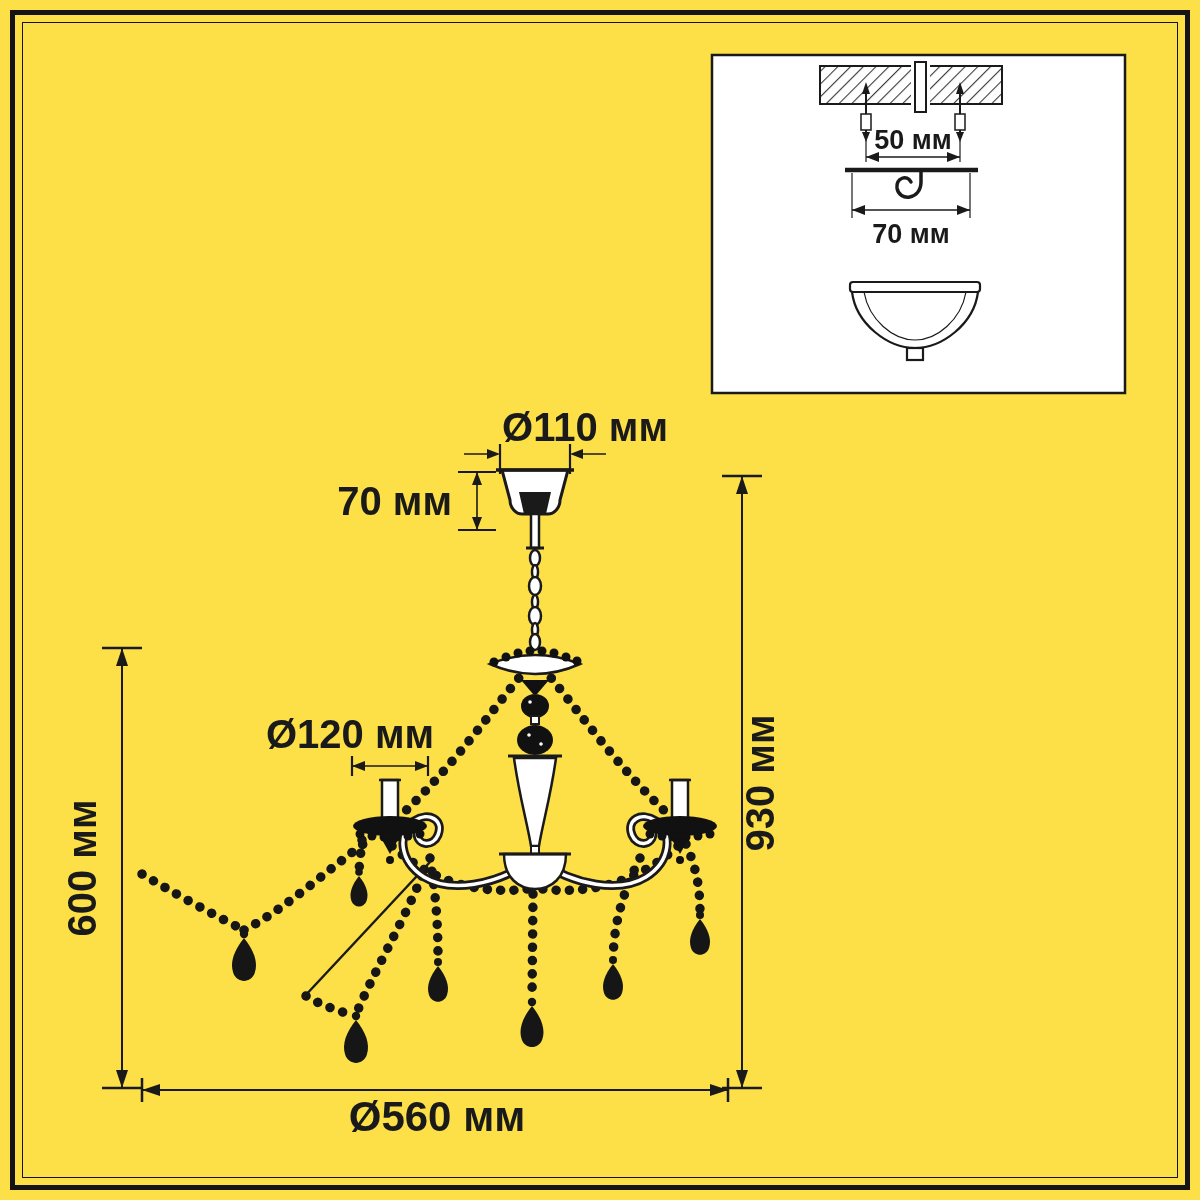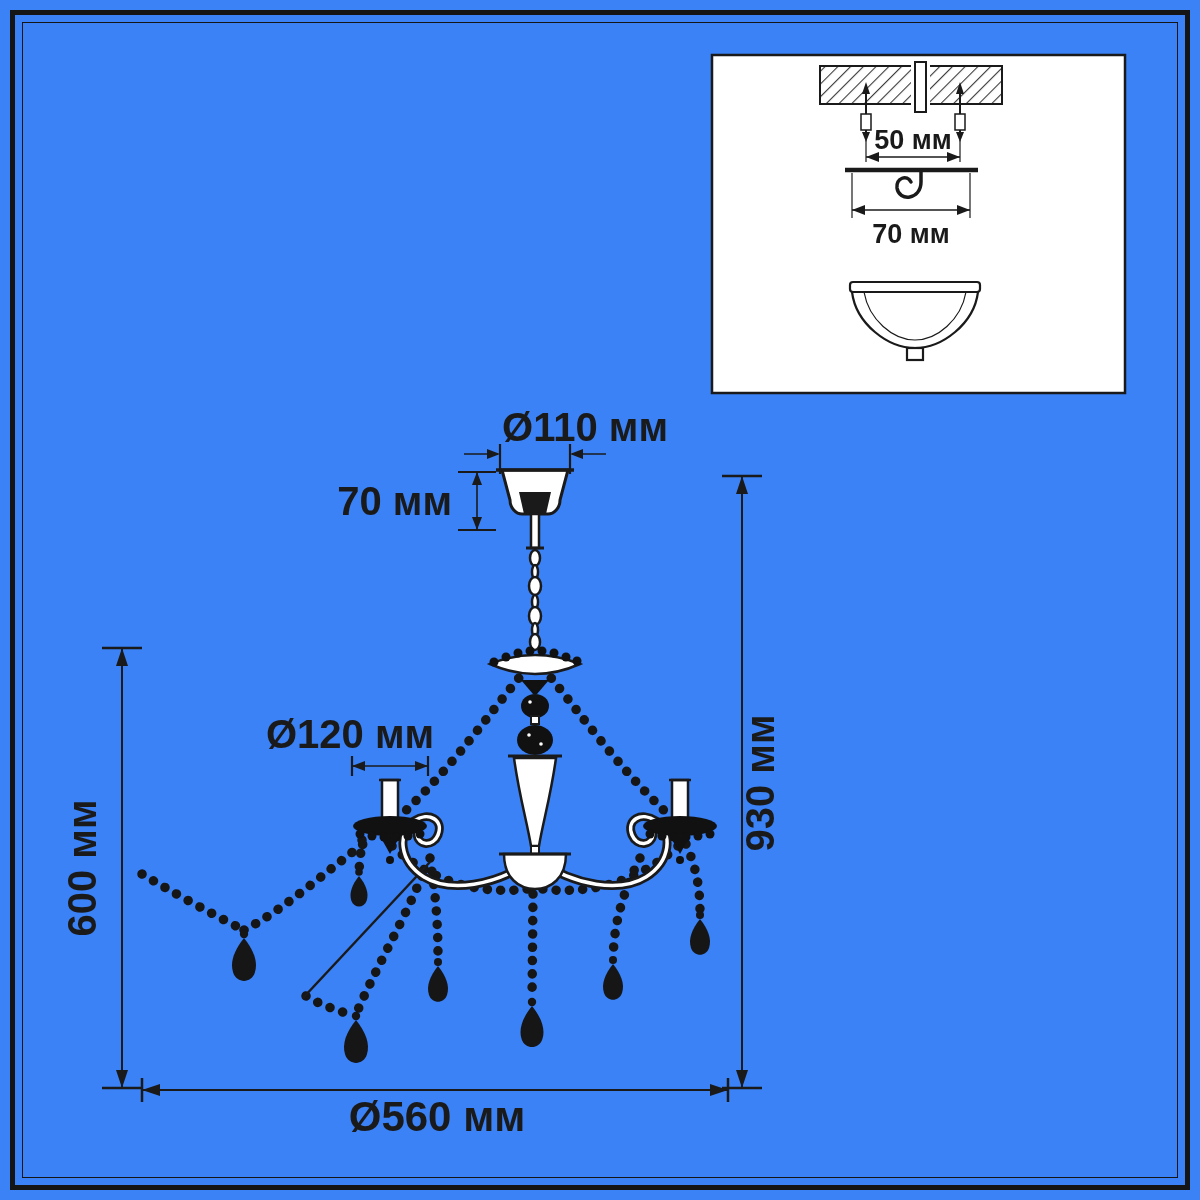--- a/index.html
+++ b/index.html
@@ -1,16 +1,16 @@
 <!DOCTYPE html>
 <html><head>
 <meta charset="utf-8">
 <style>
   html,body { margin:0; padding:0; background:#ffffff; }
-  .page { position:relative; width:1200px; height:1200px; background:#3b82f6; overflow:hidden;
+  .page { position:relative; width:1200px; height:1200px; background:#fde047; overflow:hidden;
           font-family:"Liberation Sans", sans-serif; }
   .frame-outer { position:absolute; inset:10px; border:5px solid #151515; }
   .frame-inner { position:absolute; inset:22px; border:1.5px solid #151515; }
   svg.draw { position:absolute; left:0; top:0; }
   .lbl       { font-family:"Liberation Sans", sans-serif; font-weight:700; font-size:40px; fill:#1a1a1a; }
   .lbl-lg    { font-family:"Liberation Sans", sans-serif; font-weight:700; font-size:42px; fill:#1a1a1a; }
   .lbl-inset { font-family:"Liberation Sans", sans-serif; font-weight:700; font-size:27px; fill:#1a1a1a; }
 </style>
 </head>
 <body>

